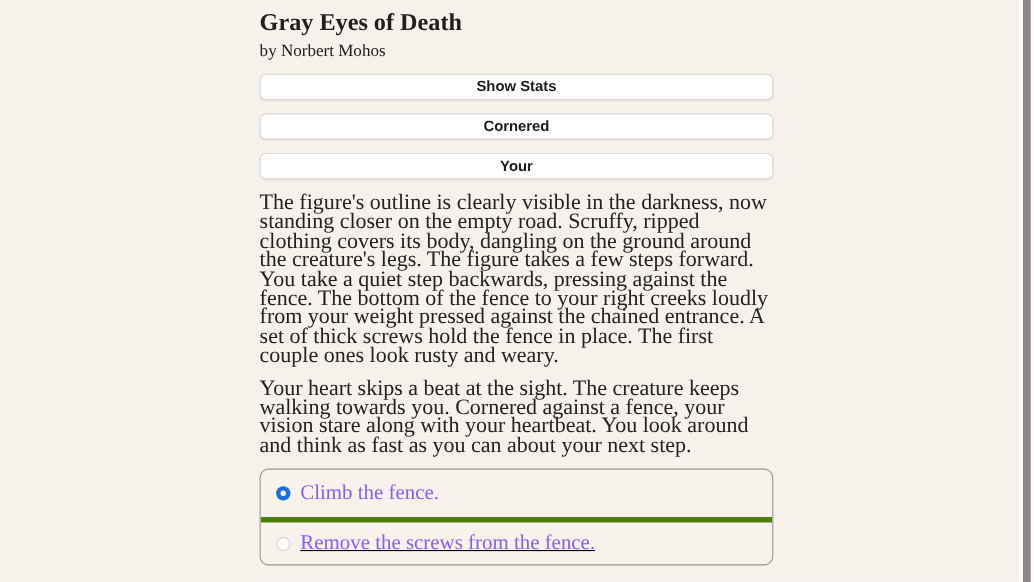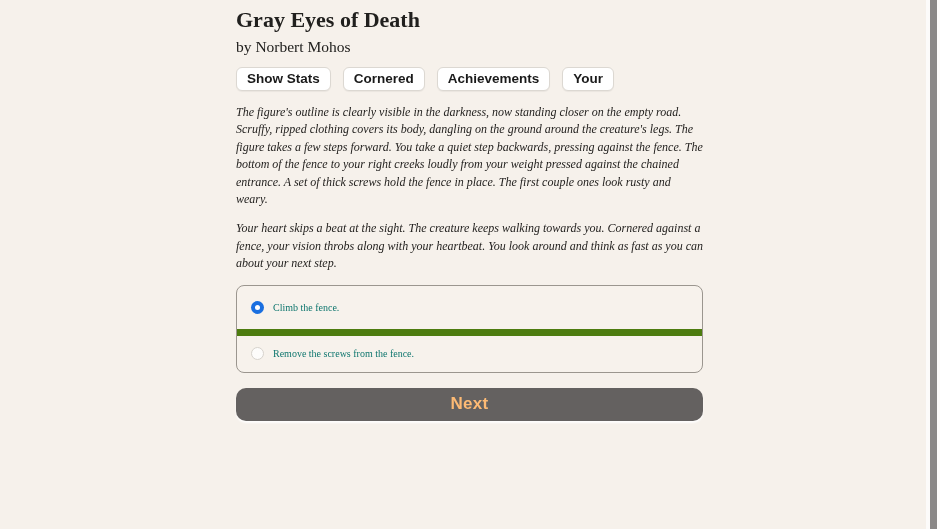--- a/index.html
+++ b/index.html
@@ -32,61 +32,62 @@
   .byline {
     margin-top: 7px;
     font-size: 15.5px;
     line-height: 16px;
     color: #21201E;
   }
   .toolbar {
     margin-top: 12px;
     display: flex;
     gap: 12px;
+    flex-direction: column;
   }
   .tool-btn {
     font-family: "Liberation Sans", sans-serif;
     font-size: 13.5px;
     font-weight: 600;
     color: #1A1A1A;
     background: #FFFFFF;
     border: 1px solid #DCD8D2;
     border-radius: 6px;
     padding: 3px 10px 4px 10px;
     box-shadow: 0 1px 1px rgba(0,0,0,0.05);
     cursor: pointer;
     white-space: nowrap;
   }
   .story {
     margin-top: 13px;
   }
   .story p {
-    font-size: 12px;
+    font-size: 20px;
     line-height: 17.4px;
     color: #242220;
     margin-bottom: 12px;
-    font-style: italic;
   }
   .choice-box {
     margin-top: 3px;
     border: 1px solid #9B968F;
     border-radius: 8px;
     background: #F7F2EC;
     overflow: hidden;
   }
   .choice-row {
     display: flex;
     align-items: center;
     height: 43px;
     padding: 0 14px;
     gap: 9px;
     cursor: pointer;
   }
   .choice-row + .choice-row {
-    border-top: 7px solid #4d7c0f;
+    border-top: 5px solid #4d7c0f;
+    text-decoration: underline;
   }
   .radio {
     width: 13px; height: 13px;
     border-radius: 50%;
     flex: 0 0 13px;
     position: relative;
   }
   .radio.selected {
     background: #1A6FE0;
   }
@@ -96,22 +97,22 @@
     left: 4px; top: 4px;
     width: 5px; height: 5px;
     background: #FFFFFF;
     border-radius: 50%;
   }
   .radio.unselected {
     background: #FDFCFB;
     border: 1px solid #D6D2CC;
   }
   .choice-label {
-    font-size: 10px;
-    color: #0f766e;
+    font-size: 19px;
+    color: #8b5cf6;
   }
   .next-btn {
     display: block;
     width: 100%;
     height: 33px;
     margin-top: 15px;
     background: #646160;
     border: none;
     border-radius: 10px;
     color: #fdba74;
@@ -144,27 +145,26 @@
 
   <div class="content-col">
 
     <h1 class="game-title">Gray Eyes of Death</h1>
 
     <div class="byline">by Norbert Mohos</div>
 
     <div class="toolbar">
       <button class="tool-btn">Show Stats</button>
       <button class="tool-btn">Cornered</button>
-      <button class="tool-btn">Achievements</button>
       <button class="tool-btn">Your</button>
     </div>
 
     <div class="story">
       <p>The figure's outline is clearly visible in the darkness, now standing closer on the empty road. Scruffy, ripped clothing covers its body, dangling on the ground around the creature's legs. The figure takes a few steps forward. You take a quiet step backwards, pressing against the fence. The bottom of the fence to your right creeks loudly from your weight pressed against the chained entrance. A set of thick screws hold the fence in place. The first couple ones look rusty and weary.</p>
-      <p>Your heart skips a beat at the sight. The creature keeps walking towards you. Cornered against a fence, your vision throbs along with your heartbeat. You look around and think as fast as you can about your next step.</p>
+      <p>Your heart skips a beat at the sight. The creature keeps walking towards you. Cornered against a fence, your vision stare along with your heartbeat. You look around and think as fast as you can about your next step.</p>
     </div>
 
     <div class="choice-box">
       <div class="choice-row">
         <span class="radio selected"></span>
         <span class="choice-label">Climb the fence.</span>
       </div>
       <div class="choice-row">
         <span class="radio unselected"></span>
         <span class="choice-label">Remove the screws from the fence.</span>

